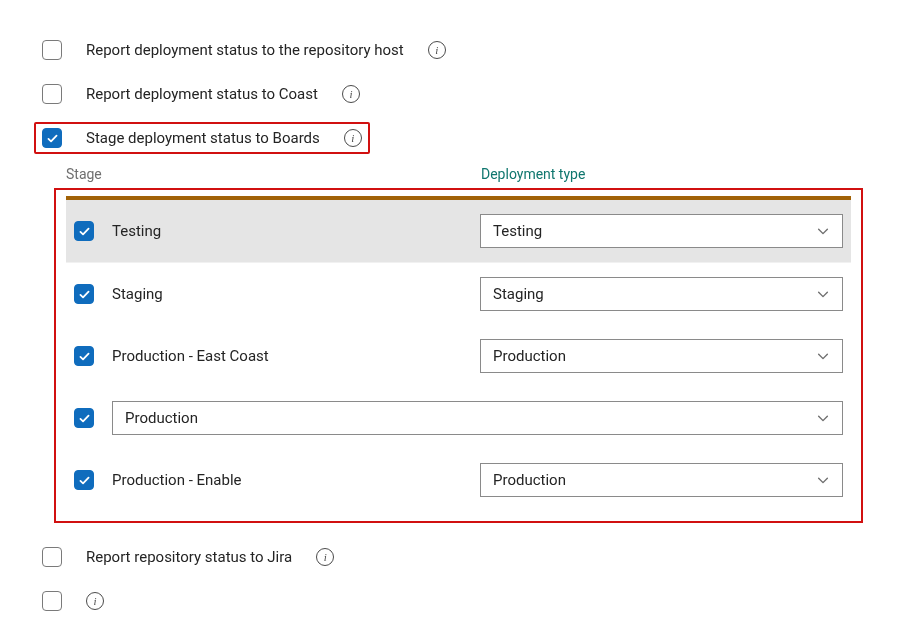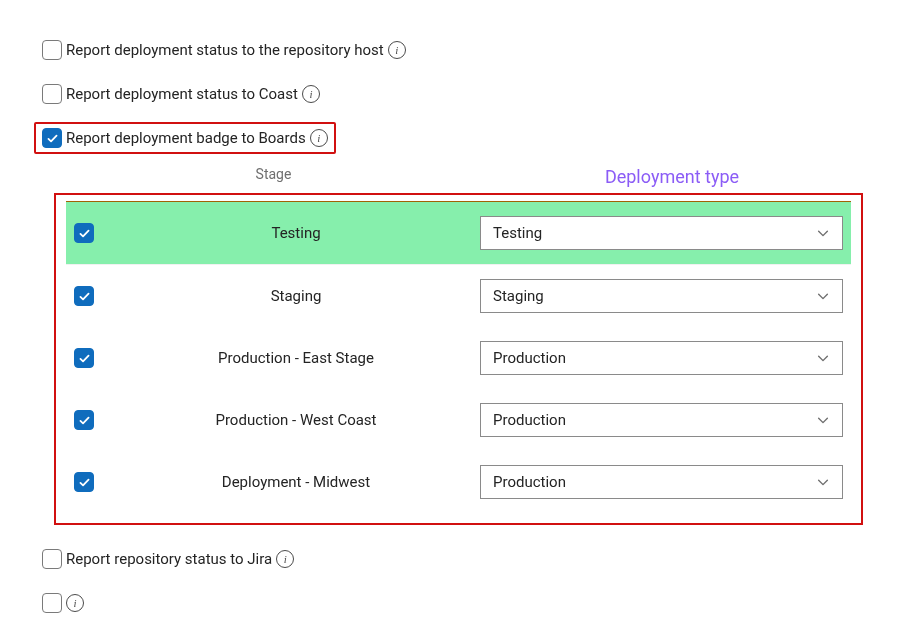--- a/index.html
+++ b/index.html
@@ -9,21 +9,21 @@
     font-family: "Segoe UI", -apple-system, BlinkMacSystemFont, Roboto, sans-serif;
     font-size: 14px;
     color: #323130;
     background: #fff;
     width: 897px;
   }
 
   .option-row {
     display: flex;
     align-items: center;
-    gap: 4px;
+    gap: 24px;
     padding: 4px 6px;
     margin-bottom: 12px;
     border: 2px solid transparent;
     border-radius: 2px;
     width: fit-content;
   }
   .option-row.highlighted {
     border-color: #d11010;
   }
 
@@ -60,39 +60,38 @@
     font-family: Georgia, serif;
     font-style: italic;
     font-size: 11px;
     color: #4b4b4b;
     cursor: pointer;
     flex-shrink: 0;
   }
 
   .stages-block {
     margin: 0 0 18px 20px;
-    text-align: center;
   }
   .stage-headers {
     display: flex;
     padding: 0 12px 6px 12px;
   }
   .stage-headers .col1 { flex: 0 0 415px; font-size: 14px; color: #6f6f6f; }
-  .stage-headers .col2 { flex: 1; font-size: 18px; color: #8b5cf6; margin-left: 12px; }
+  .stage-headers .col2 { flex: 1; font-size: 14px; color: #0f766e; }
 
   .stage-table {
     border: 2px solid #d11010;
     padding: 6px 10px 10px 10px;
   }
   .stage-row {
     display: flex;
     align-items: center;
     padding: 14px 8px;
   }
-  .stage-row.alt { background: #86efac; border-top: 1px solid #a16207; border-bottom: 1px solid #f1f1f1; }
+  .stage-row.alt { background: #e5e5e5; border-top: 4px solid #a16207; border-bottom: 1px solid #f1f1f1; }
   .stage-row .chk { margin-right: 18px; }
   .stage-name { flex: 0 0 368px; font-size: 15px; color: #242424; }
 
   .deploy-select {
     flex: 1;
     height: 34px;
     border: 1px solid #8a8a8a;
     display: flex;
     align-items: center;
     justify-content: space-between;
@@ -125,21 +124,21 @@
   <span class="opt-label">Report deployment status to Coast</span>
   <span class="info-icon">i</span>
 </div>
 
 <div class="option-row highlighted">
   <span class="chk checked">
     <svg viewBox="0 0 16 16" width="13" height="13">
         <path d="M3 8.5 L6.2 11.5 L13 4.5"></path>
       </svg>
   </span>
-  <span class="opt-label">Report deployment badge to Boards</span>
+  <span class="opt-label">Stage deployment status to Boards</span>
   <span class="info-icon">i</span>
 </div>
 
 <div class="stages-block">
   <div class="stage-headers">
     <div class="col1">Stage</div>
     <div class="col2">Deployment type</div>
   </div>
 
   <div class="stage-table">
@@ -173,51 +172,50 @@
           </svg>
       </div>
     </div>
 
     <div class="stage-row">
       <span class="chk checked">
         <svg viewBox="0 0 16 16" width="13" height="13">
             <path d="M3 8.5 L6.2 11.5 L13 4.5"></path>
           </svg>
       </span>
-      <span class="stage-name">Production - East Stage</span>
+      <span class="stage-name">Production - East Coast</span>
       <div class="deploy-select">
         <span>Production</span>
         <svg class="chevron" viewBox="0 0 16 16">
             <path d="M3 6 L8 11 L13 6"></path>
           </svg>
       </div>
     </div>
 
     <div class="stage-row">
       <span class="chk checked">
         <svg viewBox="0 0 16 16" width="13" height="13">
             <path d="M3 8.5 L6.2 11.5 L13 4.5"></path>
           </svg>
       </span>
-      <span class="stage-name">Production - West Coast</span>
       <div class="deploy-select">
         <span>Production</span>
         <svg class="chevron" viewBox="0 0 16 16">
             <path d="M3 6 L8 11 L13 6"></path>
           </svg>
       </div>
     </div>
 
     <div class="stage-row">
       <span class="chk checked">
         <svg viewBox="0 0 16 16" width="13" height="13">
             <path d="M3 8.5 L6.2 11.5 L13 4.5"></path>
           </svg>
       </span>
-      <span class="stage-name">Deployment - Midwest</span>
+      <span class="stage-name">Production - Enable</span>
       <div class="deploy-select">
         <span>Production</span>
         <svg class="chevron" viewBox="0 0 16 16">
             <path d="M3 6 L8 11 L13 6"></path>
           </svg>
       </div>
     </div>
 
   </div>
 </div>

